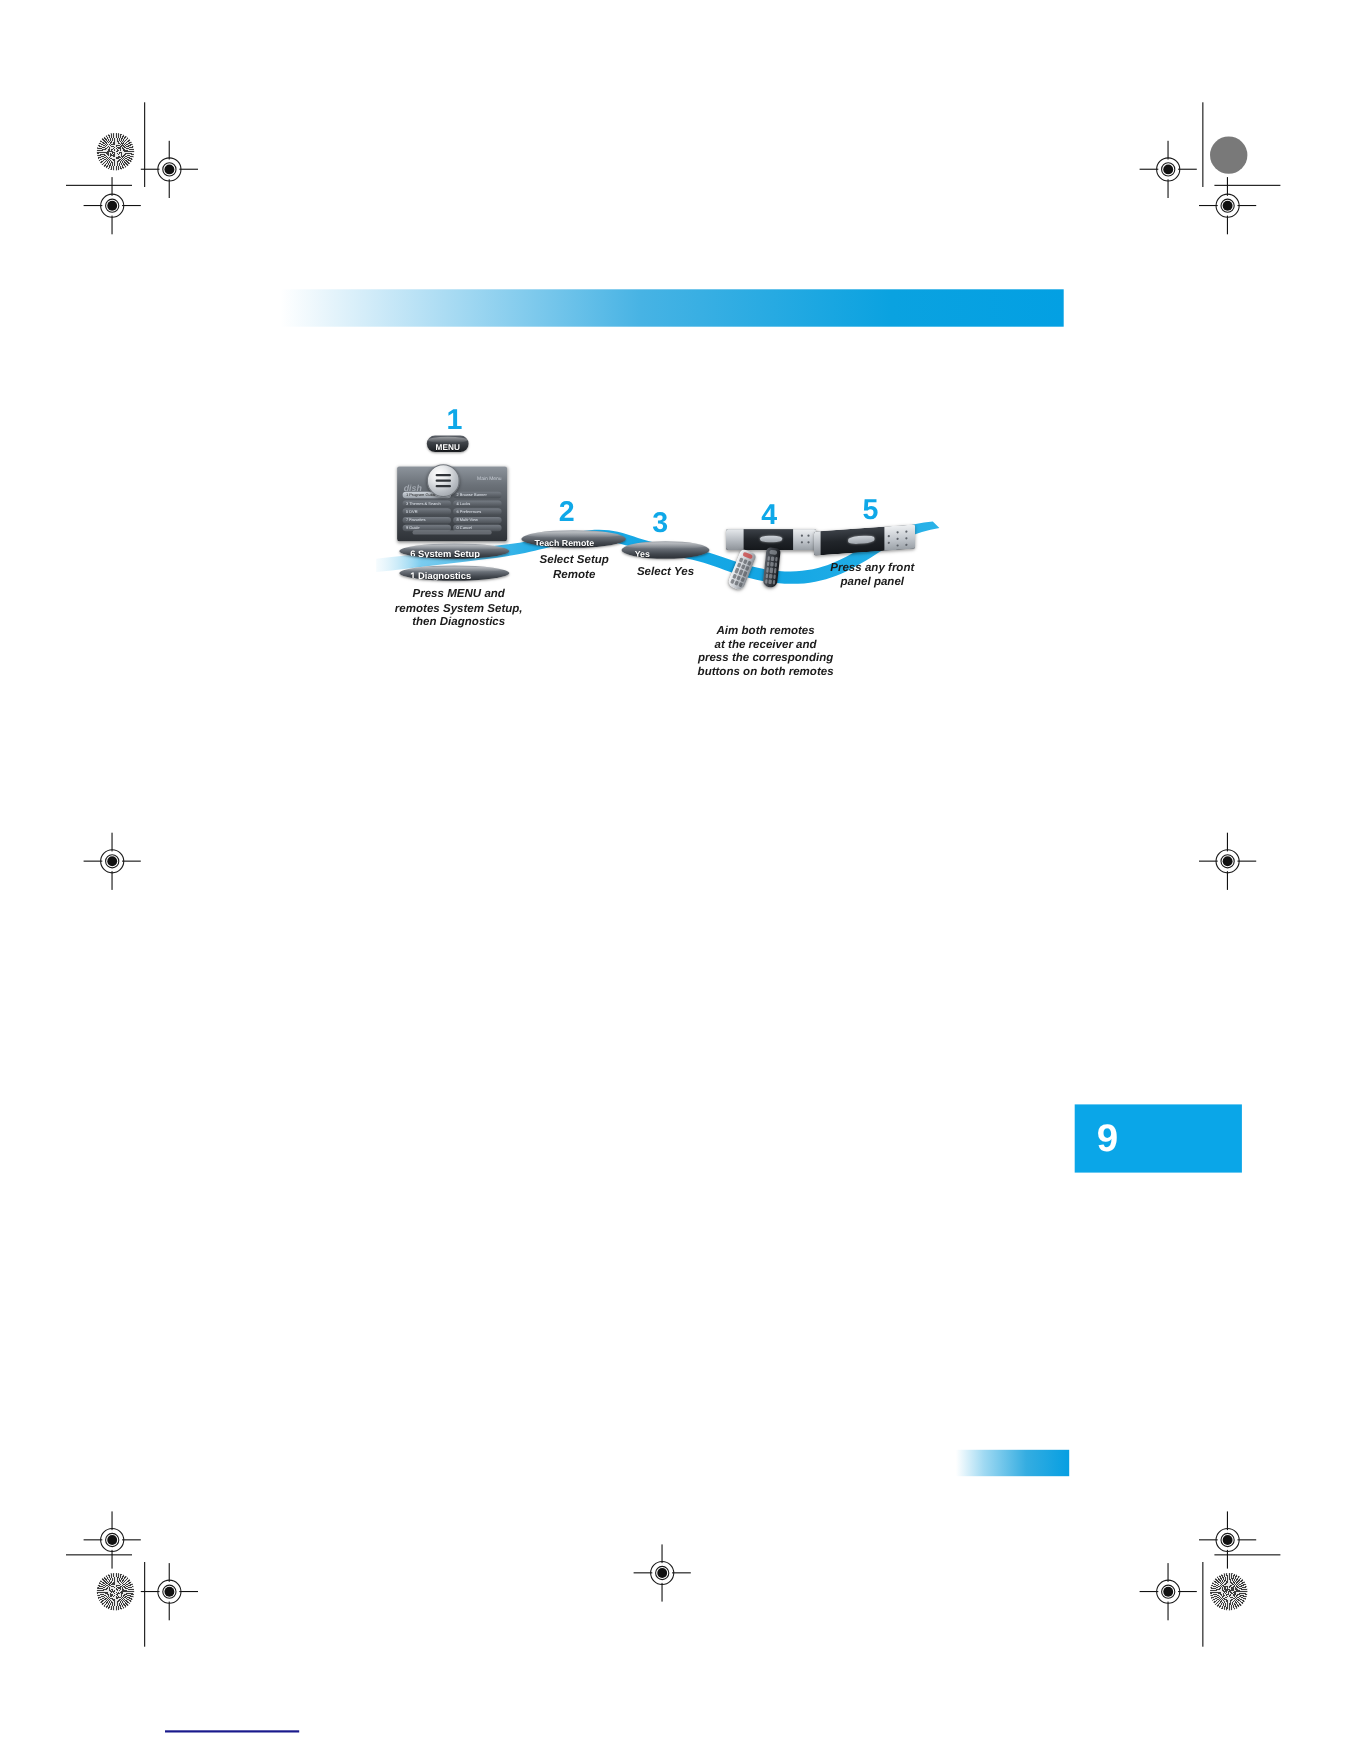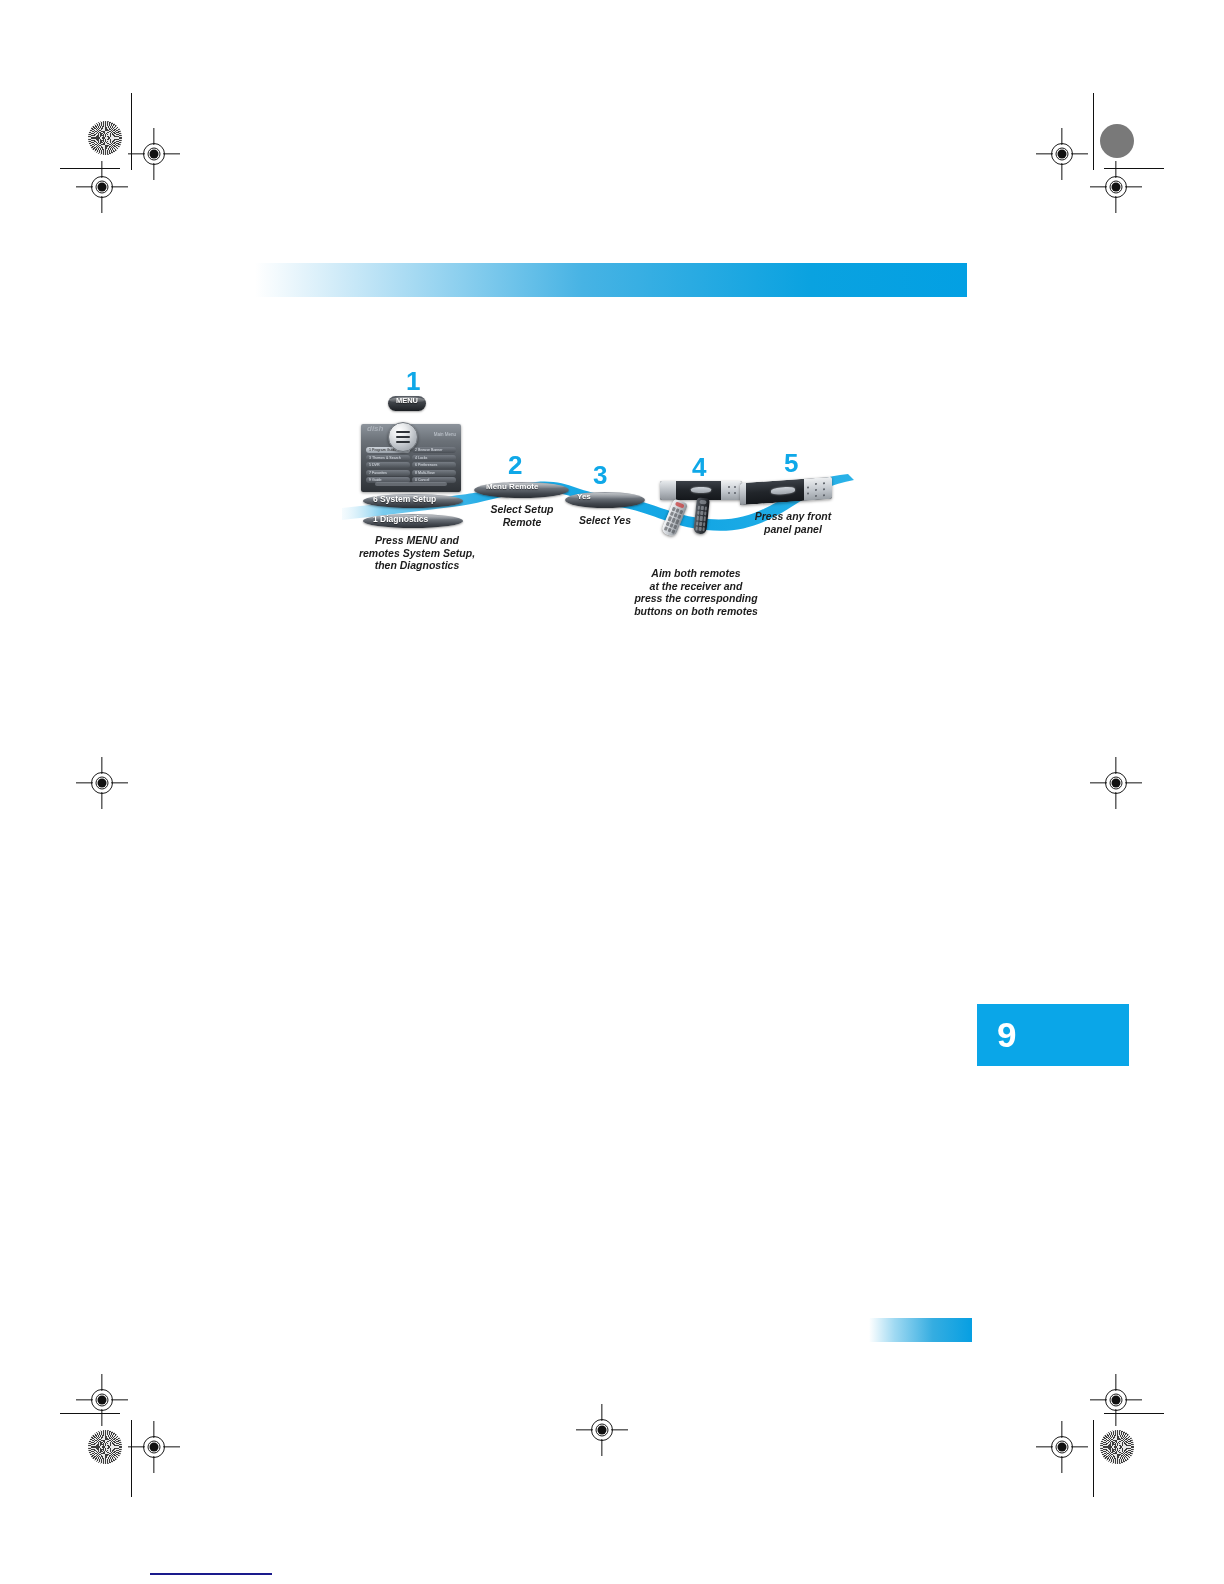--- a/index.html
+++ b/index.html
@@ -185,21 +185,21 @@
 
   
   .pill {
     position: absolute;
     border-radius: 50% / 50%;
     color: #fff;
     font-size: 8.5px;
     font-weight: bold;
     font-family: "Liberation Sans", sans-serif;
     display: flex;
-    align-items: flex-start;
+    align-items: flex-end;
     box-sizing: border-box;
     text-shadow: 0 1px 1px rgba(0,0,0,.55);
     background: linear-gradient(to bottom, #9a9fa6 0%, #6e747c 38%, #43484f 72%, #2b2f35 100%);
     box-shadow: 0 1px 2px rgba(0,0,0,.35);
     overflow: hidden;
   }
   .pill::after {
     content: "";
     position: absolute;
     left: 3%;
@@ -218,21 +218,21 @@
     top: 56px;
     width: 100px;
     height: 68px;
     background: linear-gradient(to bottom, #8d949c 0%, #6b7178 25%, #4c5157 60%, #2e3237 100%);
     border-radius: 2px;
     overflow: hidden;
     box-shadow: 0 1px 3px rgba(0,0,0,.4);
   }
   #tv-screen .tv-logo {
     position: absolute;
-    left: 6px; top: 0;
+    left: 6px; top: 15px;
     color: #b6bcc4;
     font-size: 8px;
     font-style: italic;
     font-weight: bold;
     opacity: .75;
   }
   #tv-screen .tv-title {
     position: absolute;
     right: 5px; top: 8px;
     color: #d4dae2;
@@ -569,21 +569,21 @@
   <div class="pill" style="left:23px; top:146px; width:100px; height:14px; padding-left:10px;">
     <span style="position:relative;z-index:2;">1  Diagnostics</span>
   </div>
 
   <div class="caption" style="left:12px; top:166px; width:130px;">Press MENU and
 remotes System Setup,
 then Diagnostics</div>
 
   <div class="step-number" style="left:168px; top:84px;">2</div>
   <div class="pill" style="left:134px; top:114px; width:95px; height:16px; padding-left:12px; font-size:8px;">
-    <span style="position:relative;z-index:2;">Menu Remote</span>
+    <span style="position:relative;z-index:2;">Teach Remote</span>
   </div>
   <div class="caption" style="left:129px; top:135px; width:106px;">Select Setup
 Remote</div>
 
   <div class="step-number" style="left:253px; top:94px;">3</div>
   <div class="pill" style="left:225px; top:124px; width:80px; height:16px; padding-left:12px; font-size:8px;">
     <span style="position:relative;z-index:2;">Yes</span>
   </div>
   <div class="caption" style="left:217px; top:146px; width:96px;">Select Yes</div>
 

